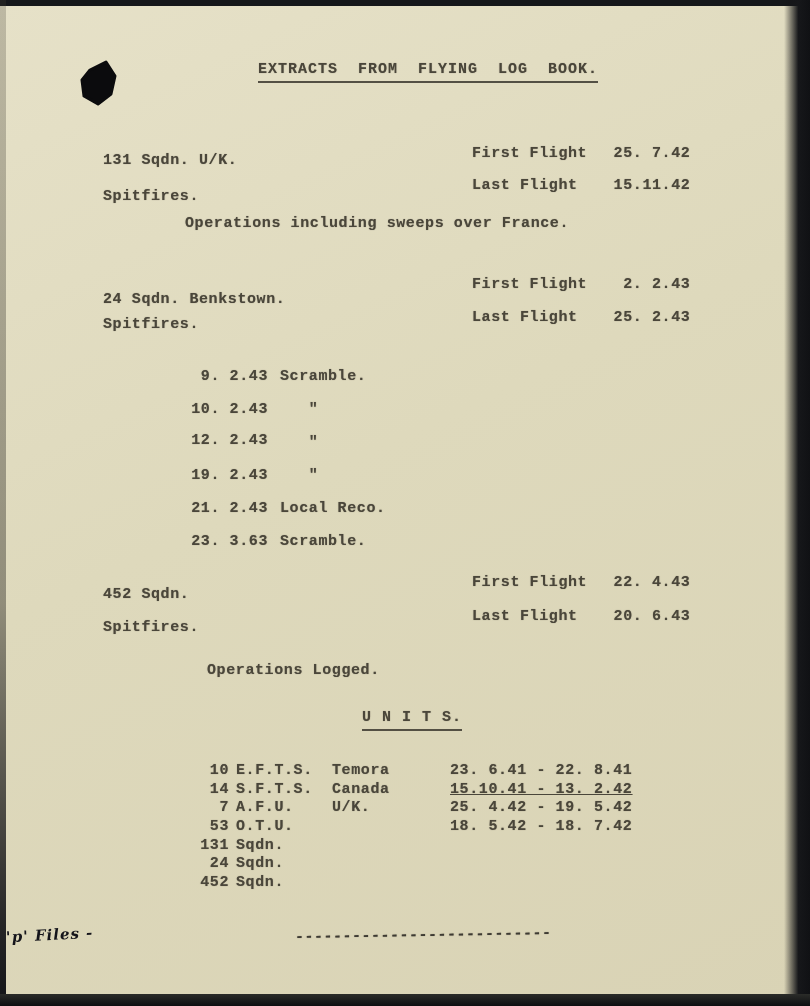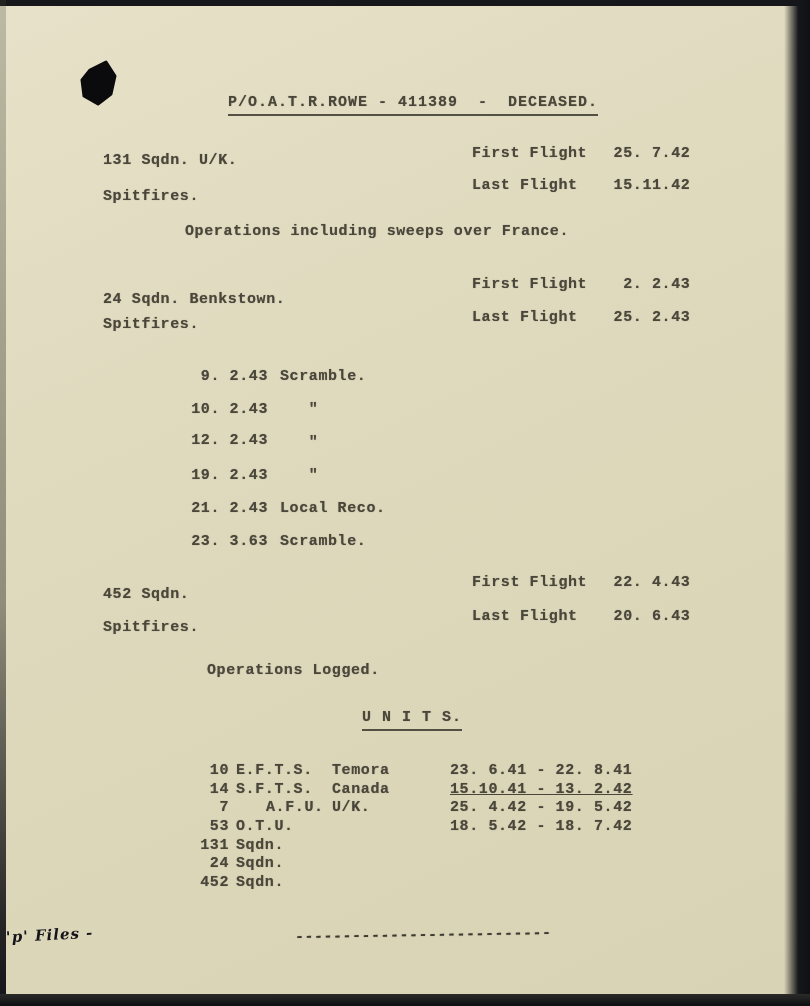--- a/index.html
+++ b/index.html
@@ -50,30 +50,30 @@
 
   <div class="edge edge-top"></div>
   <div class="edge edge-left"></div>
   <div class="edge edge-right"></div>
   <div class="edge edge-bottom"></div>
 
   <svg class="blot" width="44" height="52" viewBox="0 0 44 52">
     <polygon points="16,12 32,4 41,18 37,36 24,46 10,38 8,22" fill="#0b0b0d" stroke="#0b0b0d" stroke-width="3" stroke-linejoin="round"></polygon>
   </svg>
 
-  <div class="tw title2 underline">P/O.A.T.R.ROWE - 411389  -  DECEASED.</div>
+  <div class="tw title1 underline">EXTRACTS  FROM  FLYING  LOG  BOOK.</div>
 
   <div class="tw" style="left:103px; top:153px;">131 Sqdn. U/K.</div>
   <div class="tw flight-label" style="top:146px;">First Flight</div>
   <div class="tw flight-date" style="top:146px;">25. 7.42</div>
   <div class="tw" style="left:103px; top:189px;">Spitfires.</div>
   <div class="tw flight-label" style="top:178px;">Last Flight</div>
   <div class="tw flight-date" style="top:178px;">15.11.42</div>
 
-  <div class="tw" style="left:185px; top:224px;">Operations including sweeps over France.</div>
+  <div class="tw" style="left:185px; top:216px;">Operations including sweeps over France.</div>
 
   <div class="tw" style="left:103px; top:292px;">24 Sqdn. Benkstown.</div>
   <div class="tw flight-label" style="top:277px;">First Flight</div>
   <div class="tw flight-date" style="top:277px;"> 2. 2.43</div>
   <div class="tw" style="left:103px; top:317px;">Spitfires.</div>
   <div class="tw flight-label" style="top:310px;">Last Flight</div>
   <div class="tw flight-date" style="top:310px;">25. 2.43</div>
 
   <div class="tw ops-date" style="top:369px;"> 9. 2.43</div>
   <div class="tw ops-type" style="top:369px;">Scramble.</div>
@@ -103,21 +103,21 @@
   <div class="tw unit-name" style="top:763px;">E.F.T.S.</div>
   <div class="tw unit-loc" style="top:763px;">Temora</div>
   <div class="tw unit-dates" style="top:763px;">23. 6.41 - 22. 8.41</div>
 
   <div class="tw unit-num" style="top:782px;">14</div>
   <div class="tw unit-name" style="top:782px;">S.F.T.S.</div>
   <div class="tw unit-loc" style="top:782px;">Canada</div>
   <div class="tw unit-dates" style="top:782px;text-decoration:underline;">15.10.41 - 13. 2.42</div>
 
   <div class="tw unit-num" style="top:800px;">7</div>
-  <div class="tw unit-name" style="top:800px;margin-left:30px;">A.F.U.</div>
+  <div class="tw unit-name" style="top:800px;">A.F.U.</div>
   <div class="tw unit-loc" style="top:800px;">U/K.</div>
   <div class="tw unit-dates" style="top:800px;">25. 4.42 - 19. 5.42</div>
 
   <div class="tw unit-num" style="top:819px;">53</div>
   <div class="tw unit-name" style="top:819px;">O.T.U.</div>
   <div class="tw unit-dates" style="top:819px;">18. 5.42 - 18. 7.42</div>
 
   <div class="tw unit-num" style="top:838px;">131</div>
   <div class="tw unit-name" style="top:838px;">Sqdn.</div>
 

